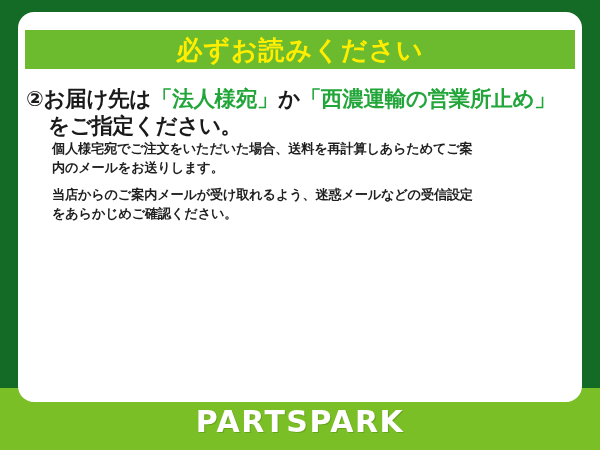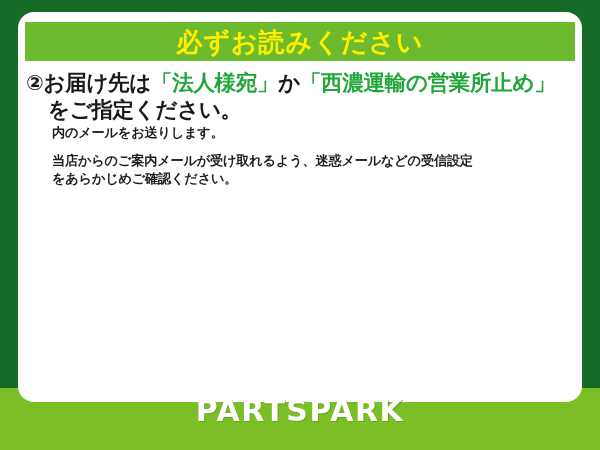--- a/index.html
+++ b/index.html
@@ -43,21 +43,21 @@
     height: 390px;
     box-sizing: border-box;
     background: #ffffff;
     border-radius: 16px;
     padding: 10px 0 0 0;
     overflow: hidden;
   }
 
   
   .title-bar {
-    margin: 0 7px;
+    margin: 8px 7px;
     height: 39px;
     background: #6cba2e;
     display: flex;
     align-items: center;
     justify-content: center;
   }
   .title-text {
     color: #ffee00;
     font-size: 26px;
     font-weight: bold;
@@ -104,21 +104,21 @@
     padding-left: 26px;
     margin-top: 1px;
     white-space: nowrap;
   }
 
   
   .logo {
     position: absolute;
     left: 0;
     right: 0;
-    bottom: 24px;
+    bottom: 13px;
     text-align: center;
     color: #ffffff;
     font-size: 30px;
     font-weight: bold;
     letter-spacing: 1.5px;
     text-shadow: 1px 1px 0 rgba(90,140,20,0.55);
     line-height: 1;
   }
 </style>
 </head>
@@ -132,20 +132,21 @@
 
     <div class="title-bar">
       <span class="title-text">必ずお読みください</span>
     </div>
 
     <div class="content" id="items-root">
         <div class="item">
           <div class="headline"><span class="num">②</span><span>お届け先は</span><span class="hl">「法人様宛」</span><span>か</span><span class="hl">「西濃運輸の営業所止め」</span></div>
           <div class="headline headline-cont">をご指定ください。</div>
           <div class="body-text">
+            <div>個人様宅宛でご注文をいただいた場合、送料を再計算しあらためてご案</div>
             <div>内のメールをお送りします。</div>
           </div>
         </div>
         <div class="item">
           <div class="body-text">
             <div>当店からのご案内メールが受け取れるよう、迷惑メールなどの受信設定</div>
             <div>をあらかじめご確認ください。</div>
           </div>
         </div>
       </div>

